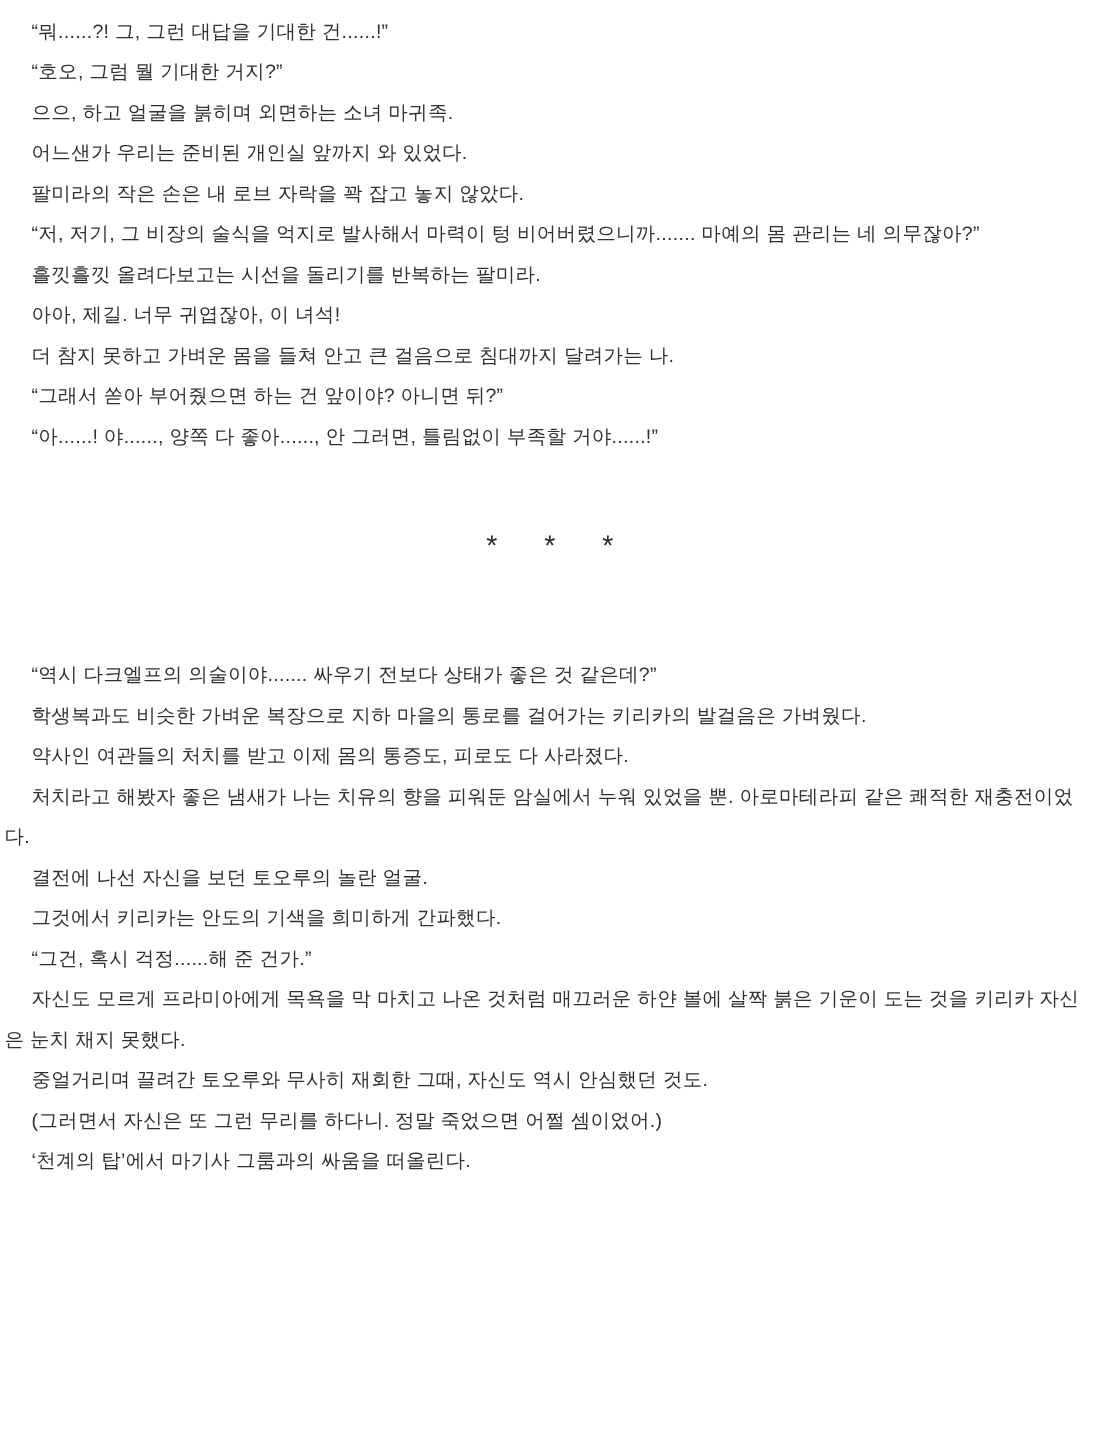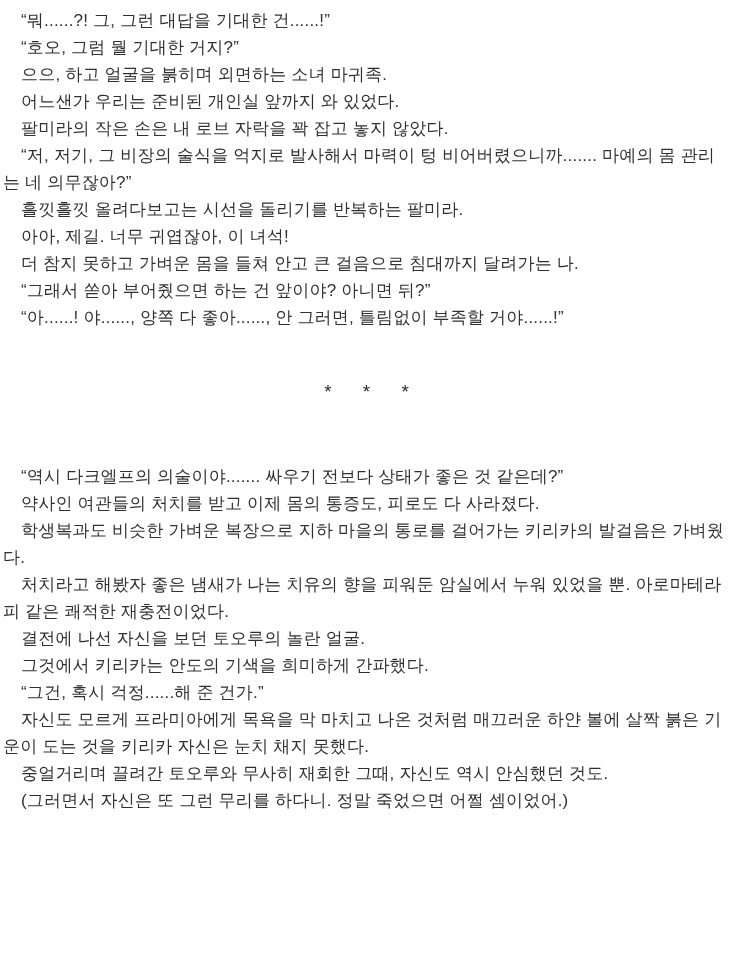--- a/index.html
+++ b/index.html
@@ -16,21 +16,21 @@
   .page {
     box-sizing: border-box;
     width: 736px;
     height: 953px;
     padding: 7px 6px 0 3px;
     color: #303030;
   }
   .text-section { display: block; }
   .para {
     margin: 0;
-    font-size: 17px;
+    font-size: 13px;
     line-height: 27px;
     text-indent: 18px;
     letter-spacing: 0.2px;
     color: #303030;
     
     word-break: break-all;
     overflow-wrap: break-word;
     text-align: left;
   }
   .separator {
@@ -59,24 +59,25 @@
       <p class="para">아아, 제길. 너무 귀엽잖아, 이 녀석!</p>
       <p class="para">더 참지 못하고 가벼운 몸을 들쳐 안고 큰 걸음으로 침대까지 달려가는 나.</p>
       <p class="para">“그래서 쏟아 부어줬으면 하는 건 앞이야? 아니면 뒤?”</p>
       <p class="para">“아......! 야......, 양쪽 다 좋아......, 안 그러면, 틀림없이 부족할 거야......!”</p>
     </section>
 
   <div class="separator">* * *</div>
 
   <section class="text-section">
       <p class="para">“역시 다크엘프의 의술이야....... 싸우기 전보다 상태가 좋은 것 같은데?”</p>
+      <p class="para">학생복과도 비슷한 가벼운 복장으로 지하 마을의 통로를 걸어가는 키리카의 발걸음은 가벼웠다.</p>
       <p class="para">약사인 여관들의 처치를 받고 이제 몸의 통증도, 피로도 다 사라졌다.</p>
-      <p class="para">학생복과도 비슷한 가벼운 복장으로 지하 마을의 통로를 걸어가는 키리카의 발걸음은 가벼웠다.</p>
       <p class="para">처치라고 해봤자 좋은 냄새가 나는 치유의 향을 피워둔 암실에서 누워 있었을 뿐. 아로마테라피 같은 쾌적한 재충전이었다.</p>
       <p class="para">결전에 나선 자신을 보던 토오루의 놀란 얼굴.</p>
       <p class="para">그것에서 키리카는 안도의 기색을 희미하게 간파했다.</p>
       <p class="para">“그건, 혹시 걱정......해 준 건가.”</p>
       <p class="para">자신도 모르게 프라미아에게 목욕을 막 마치고 나온 것처럼 매끄러운 하얀 볼에 살짝 붉은 기운이 도는 것을 키리카 자신은 눈치 채지 못했다.</p>
       <p class="para">중얼거리며 끌려간 토오루와 무사히 재회한 그때, 자신도 역시 안심했던 것도.</p>
       <p class="para">(그러면서 자신은 또 그런 무리를 하다니. 정말 죽었으면 어쩔 셈이었어.)</p>
+      <p class="para">‘천계의 탑’에서 마기사 그룸과의 싸움을 떠올린다.</p>
     </section>
 
 </main>
 
 </body></html>

